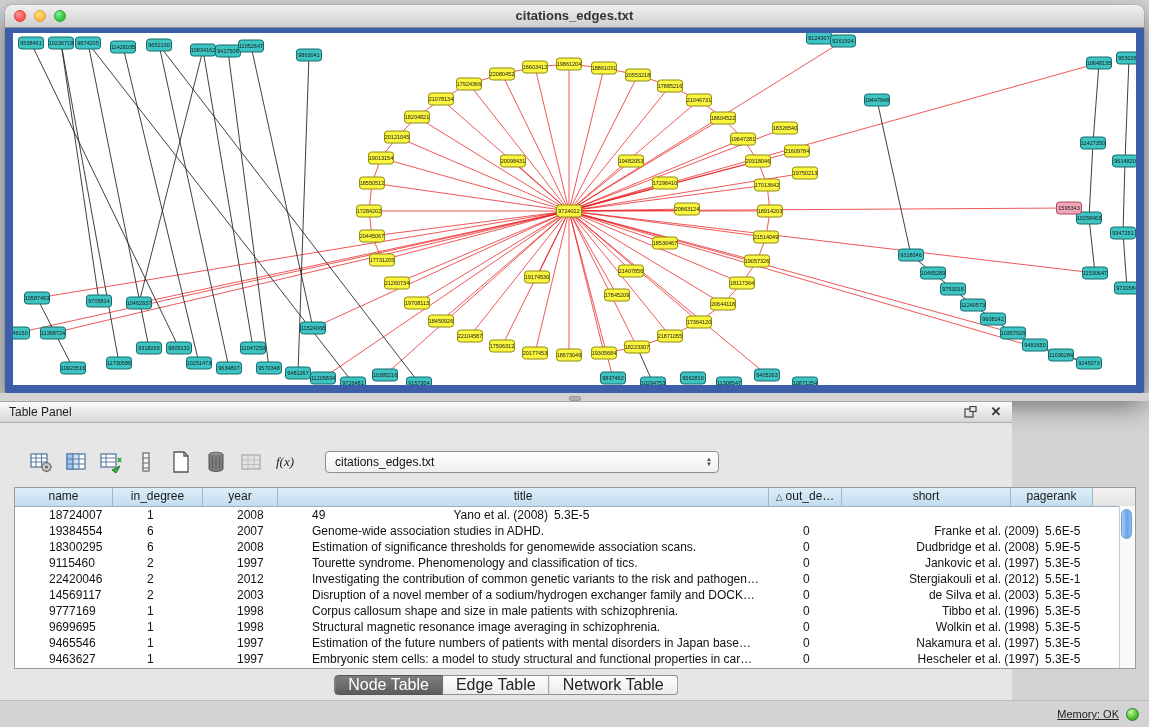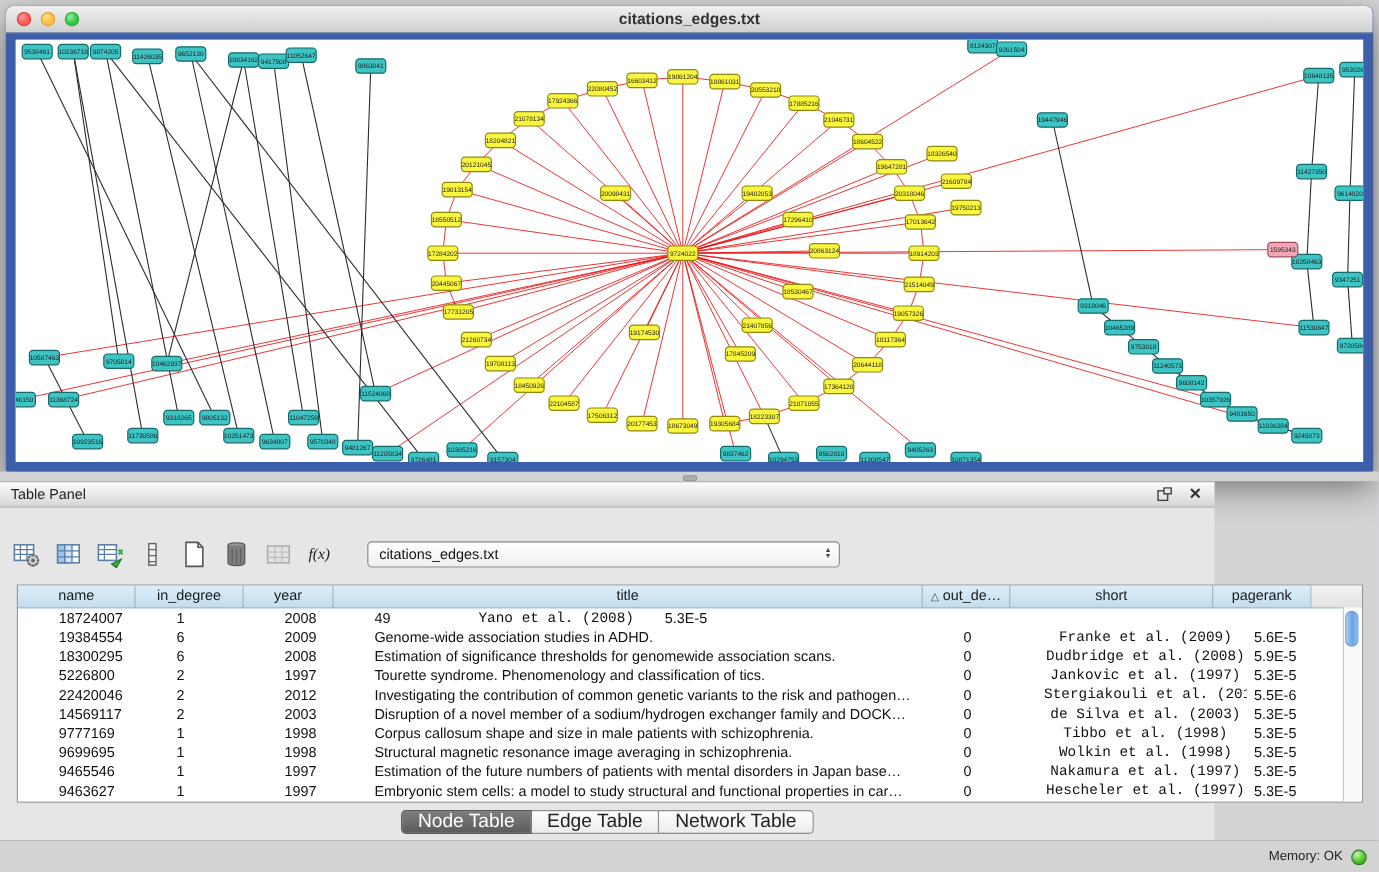--- a/index.html
+++ b/index.html
@@ -25,50 +25,50 @@
   .grip{position:absolute;left:50%;top:3px;transform:translateX(-50%);width:10px;height:3px;border-radius:2px;background:#aeaeae;border:1px solid #999;}
 
   
   .table-panel{position:absolute;left:0;top:401px;width:1012px;height:299px;background:#e6e6e6;border-top:1px solid #a8a8a8;}
   .panel-header{position:relative;height:20px;background:linear-gradient(#fbfbfb,#d6d6d6);border-bottom:1px solid #b0b0b0;}
   .panel-title{position:absolute;left:9px;top:0;height:20px;line-height:20px;font-size:12px;color:#222;}
   .panel-header-icons{position:absolute;right:8px;top:0;height:20px;display:flex;align-items:center;gap:10px;}
   .ph-btn{width:16px;height:16px;display:flex;align-items:center;justify-content:center;background:none;border:none;padding:0;cursor:default;}
   .close-x{font-size:13px;font-weight:bold;color:#333;line-height:16px;}
 
-  .toolbar{position:absolute;left:8px;top:44px;height:32px;display:flex;align-items:center;gap:7px;}
+  .toolbar{position:absolute;left:27px;top:44px;height:32px;display:flex;align-items:center;gap:7px;}
   .tb-btn{width:28px;height:28px;background:none;border:none;padding:1px;display:flex;align-items:center;justify-content:center;}
   .combo{position:relative;margin-left:18px;width:394px;height:22px;background:linear-gradient(#ffffff,#efefef);border:1px solid #8f8f8f;border-radius:4px;box-sizing:border-box;display:flex;align-items:center;}
   .combo-text{font-size:12px;color:#111;padding-left:9px;flex:1;text-align:left;}
   .combo-arrows{width:18px;display:flex;flex-direction:column;align-items:center;justify-content:center;line-height:5px;}
   .combo-arrows span{font-size:6px;color:#444;}
 
   .table-wrap{position:absolute;left:14px;top:85px;width:1122px;height:182px;background:#fff;border:1px solid #9a9a9a;box-sizing:border-box;overflow:hidden;}
   .thead{display:flex;height:18px;background:linear-gradient(#ddeef9,#c3ddee);border-bottom:1px solid #98b2c4;}
   .hcell{box-sizing:border-box;height:18px;line-height:17px;font-size:12px;color:#1a1a1a;text-align:center;border-right:1px solid #9fb9cb;overflow:hidden;white-space:nowrap;}
   .hfill{flex:1;background:linear-gradient(#f3f3f3,#e2e2e2);border-right:none;}
   .c0{width:98px;} .c1{width:90px;} .c2{width:75px;} .c3{width:491px;} .c4{width:73px;} .c5{width:169px;} .c6{width:82px;}
   .tbody{position:relative;}
   .trow{display:flex;height:16px;padding-left:28px;}
   .cell{box-sizing:border-box;height:16px;line-height:16px;font-size:12px;color:#111;padding-left:6px;overflow:hidden;white-space:nowrap;text-align:left;}
-  .cell.c5{text-align:center;padding-left:0;font-family:Liberation Mono, monospace;}
+  .cell.c5{text-align:right;padding-left:0;}
   .sort-tri{font-size:9px;color:#444;margin-right:3px;}
   .vscroll{position:absolute;right:0;top:18px;bottom:0;width:15px;background:#fafafa;border-left:1px solid #c9c9c9;}
   .vthumb{position:absolute;left:1px;top:3px;width:11px;height:30px;border-radius:6px;background:linear-gradient(90deg,#a9cdf4,#6ba3e6 55%,#8cbcef);border:1px solid #6d9bd1;box-sizing:border-box;}
 
   .tabs{position:absolute;left:50%;top:273px;transform:translateX(-50%);display:flex;}
   .tab{height:20px;line-height:18px;padding:0 13px;font-size:16px;border:1px solid #8f8f8f;background:linear-gradient(#fdfdfd,#ececec);color:#222;box-sizing:border-box;}
   .tab.first{border-radius:4px 0 0 4px;}
   .tab.last{border-radius:0 4px 4px 0;border-left:none;}
   .tab.mid{border-left:none;}
   .tab.selected{background:linear-gradient(#7e7e7e,#5c5c5c);color:#fff;border-color:#565656;}
 
   
   .statusbar{position:absolute;left:0;top:700px;width:1149px;height:27px;background:#d3d3d3;border-top:1px solid #bdbdbd;}
-  .mem{position:absolute;right:30px;top:0;height:27px;line-height:27px;font-size:11px;color:#222;}
+  .mem{position:absolute;right:30px;top:0;height:27px;line-height:27px;font-size:11px;color:#222;text-decoration:underline;}
   .mem-dot{position:absolute;right:10px;top:7px;width:13px;height:13px;border-radius:50%;background:radial-gradient(circle at 35% 28%,#c8f7a6,#52c430 55%,#2f9c1a);border:1px solid #2d7f2d;box-sizing:border-box;}
 </style>
 </head>
 <body>
 
 <div class="app">
 
   <div class="net-window">
     <div class="titlebar">
       <div class="lights">
@@ -732,69 +732,69 @@
             <div class="cell c0">18724007</div>
             <div class="cell c1">1</div>
             <div class="cell c2">2008</div>
             <div class="cell c4">49</div>
             <div class="cell c5">Yano et al. (2008)</div>
             <div class="cell c6">5.3E-5</div>
           </div>
           <div class="trow">
             <div class="cell c0">19384554</div>
             <div class="cell c1">6</div>
-            <div class="cell c2">2009</div>
+            <div class="cell c2">2007</div>
             <div class="cell c3">Genome-wide association studies in ADHD.</div>
             <div class="cell c4">0</div>
             <div class="cell c5">Franke et al. (2009)</div>
             <div class="cell c6">5.6E-5</div>
           </div>
           <div class="trow">
             <div class="cell c0">18300295</div>
             <div class="cell c1">6</div>
             <div class="cell c2">2008</div>
             <div class="cell c3">Estimation of significance thresholds for genomewide association scans.</div>
             <div class="cell c4">0</div>
             <div class="cell c5">Dudbridge et al. (2008)</div>
             <div class="cell c6">5.9E-5</div>
           </div>
           <div class="trow">
-            <div class="cell c0">5226800</div>
+            <div class="cell c0">9115460</div>
             <div class="cell c1">2</div>
             <div class="cell c2">1997</div>
             <div class="cell c3">Tourette syndrome. Phenomenology and classification of tics.</div>
             <div class="cell c4">0</div>
             <div class="cell c5">Jankovic et al. (1997)</div>
             <div class="cell c6">5.3E-5</div>
           </div>
           <div class="trow">
             <div class="cell c0">22420046</div>
             <div class="cell c1">2</div>
             <div class="cell c2">2012</div>
             <div class="cell c3">Investigating the contribution of common genetic variants to the risk and pathogen…</div>
             <div class="cell c4">0</div>
             <div class="cell c5">Stergiakouli et al. (2012)</div>
-            <div class="cell c6">5.5E-6</div>
+            <div class="cell c6">5.5E-1</div>
           </div>
           <div class="trow">
             <div class="cell c0">14569117</div>
             <div class="cell c1">2</div>
             <div class="cell c2">2003</div>
             <div class="cell c3">Disruption of a novel member of a sodium/hydrogen exchanger family and DOCK…</div>
             <div class="cell c4">0</div>
             <div class="cell c5">de Silva et al. (2003)</div>
             <div class="cell c6">5.3E-5</div>
           </div>
           <div class="trow">
             <div class="cell c0">9777169</div>
             <div class="cell c1">1</div>
             <div class="cell c2">1998</div>
             <div class="cell c3">Corpus callosum shape and size in male patients with schizophrenia.</div>
             <div class="cell c4">0</div>
-            <div class="cell c5">Tibbo et al. (1998)</div>
+            <div class="cell c5">Tibbo et al. (1996)</div>
             <div class="cell c6">5.3E-5</div>
           </div>
           <div class="trow">
             <div class="cell c0">9699695</div>
             <div class="cell c1">1</div>
             <div class="cell c2">1998</div>
             <div class="cell c3">Structural magnetic resonance image averaging in schizophrenia.</div>
             <div class="cell c4">0</div>
             <div class="cell c5">Wolkin et al. (1998)</div>
             <div class="cell c6">5.3E-5</div>

